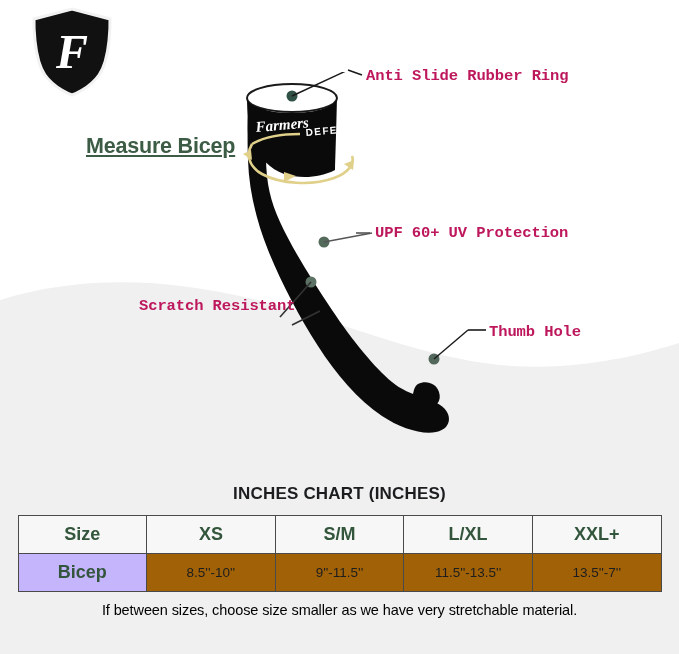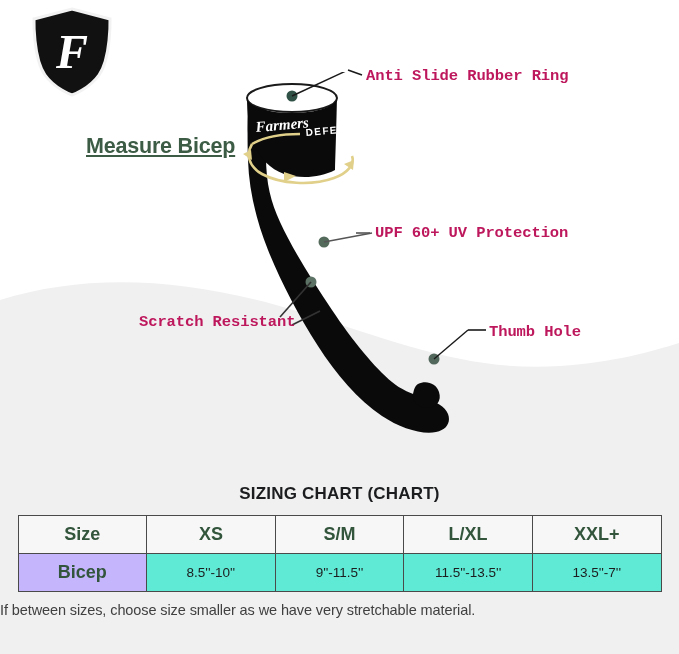--- a/index.html
+++ b/index.html
@@ -49,21 +49,21 @@
     position: absolute;
     font-family: Liberation Mono, monospace;
     font-weight: bold;
     font-size: 15.5px;
     color: #be185d;
     white-space: nowrap;
     letter-spacing: -0.1px;
   }
   #label-anti-slide  { left: 366px; top: 67px; }
   #label-upf         { left: 375px; top: 224px; }
-  #label-scratch     { left: 139px; top: 313px; }
+  #label-scratch     { left: 139px; top: 297px; }
   #label-thumb       { left: 489px; top: 323px; }
 
   #label-measure-bicep {
     position: absolute;
     left: 86px; top: 134px;
     font-family: "Liberation Sans", sans-serif;
     font-weight: bold;
     font-size: 21.5px;
     color: #3d5c45;
     white-space: nowrap;
@@ -106,30 +106,31 @@
     font-family: "Liberation Sans", sans-serif;
   }
   td.row-label {
     background: #c4b5fd;
     color: #32553c;
     font-weight: bold;
     font-size: 18px;
     font-family: "Liberation Sans", sans-serif;
   }
   td.val-cell {
-    background: #5eead4;
+    background: #a16207;
     color: #1c1d1f;
     font-weight: normal;
     font-size: 13.5px;
     font-family: "Liberation Sans", sans-serif;
   }
   #sizing-note {
+    text-align: center;
     font-family: "Liberation Sans", sans-serif;
     font-size: 14.5px;
-    color: #404040;
+    color: #000000;
     margin: 10px 0 0 0;
     letter-spacing: -0.1px;
   }
 </style>
 </head>
 <body>
 
 <div id="stage">
 
   <svg id="bg-wave" viewBox="0 0 679 654">
@@ -203,21 +204,21 @@
   <div class="callout-label" id="label-upf">UPF 60+ UV Protection</div>
 
   <div class="callout-label" id="label-scratch">Scratch Resistant</div>
 
   <div class="callout-label" id="label-thumb">Thumb Hole</div>
 
   <div id="label-measure-bicep">Measure Bicep</div>
 
   <div id="sizing-section">
 
-    <div id="sizing-title">SIZING CHART (CHART)</div>
+    <div id="sizing-title">INCHES CHART (INCHES)</div>
 
     <table id="sizing-table">
       <tbody>
         <tr>
           <td class="hdr-cell">Size</td>
           <td class="hdr-cell">XS</td>
           <td class="hdr-cell">S/M</td>
           <td class="hdr-cell">L/XL</td>
           <td class="hdr-cell">XXL+</td>
         </tr>

